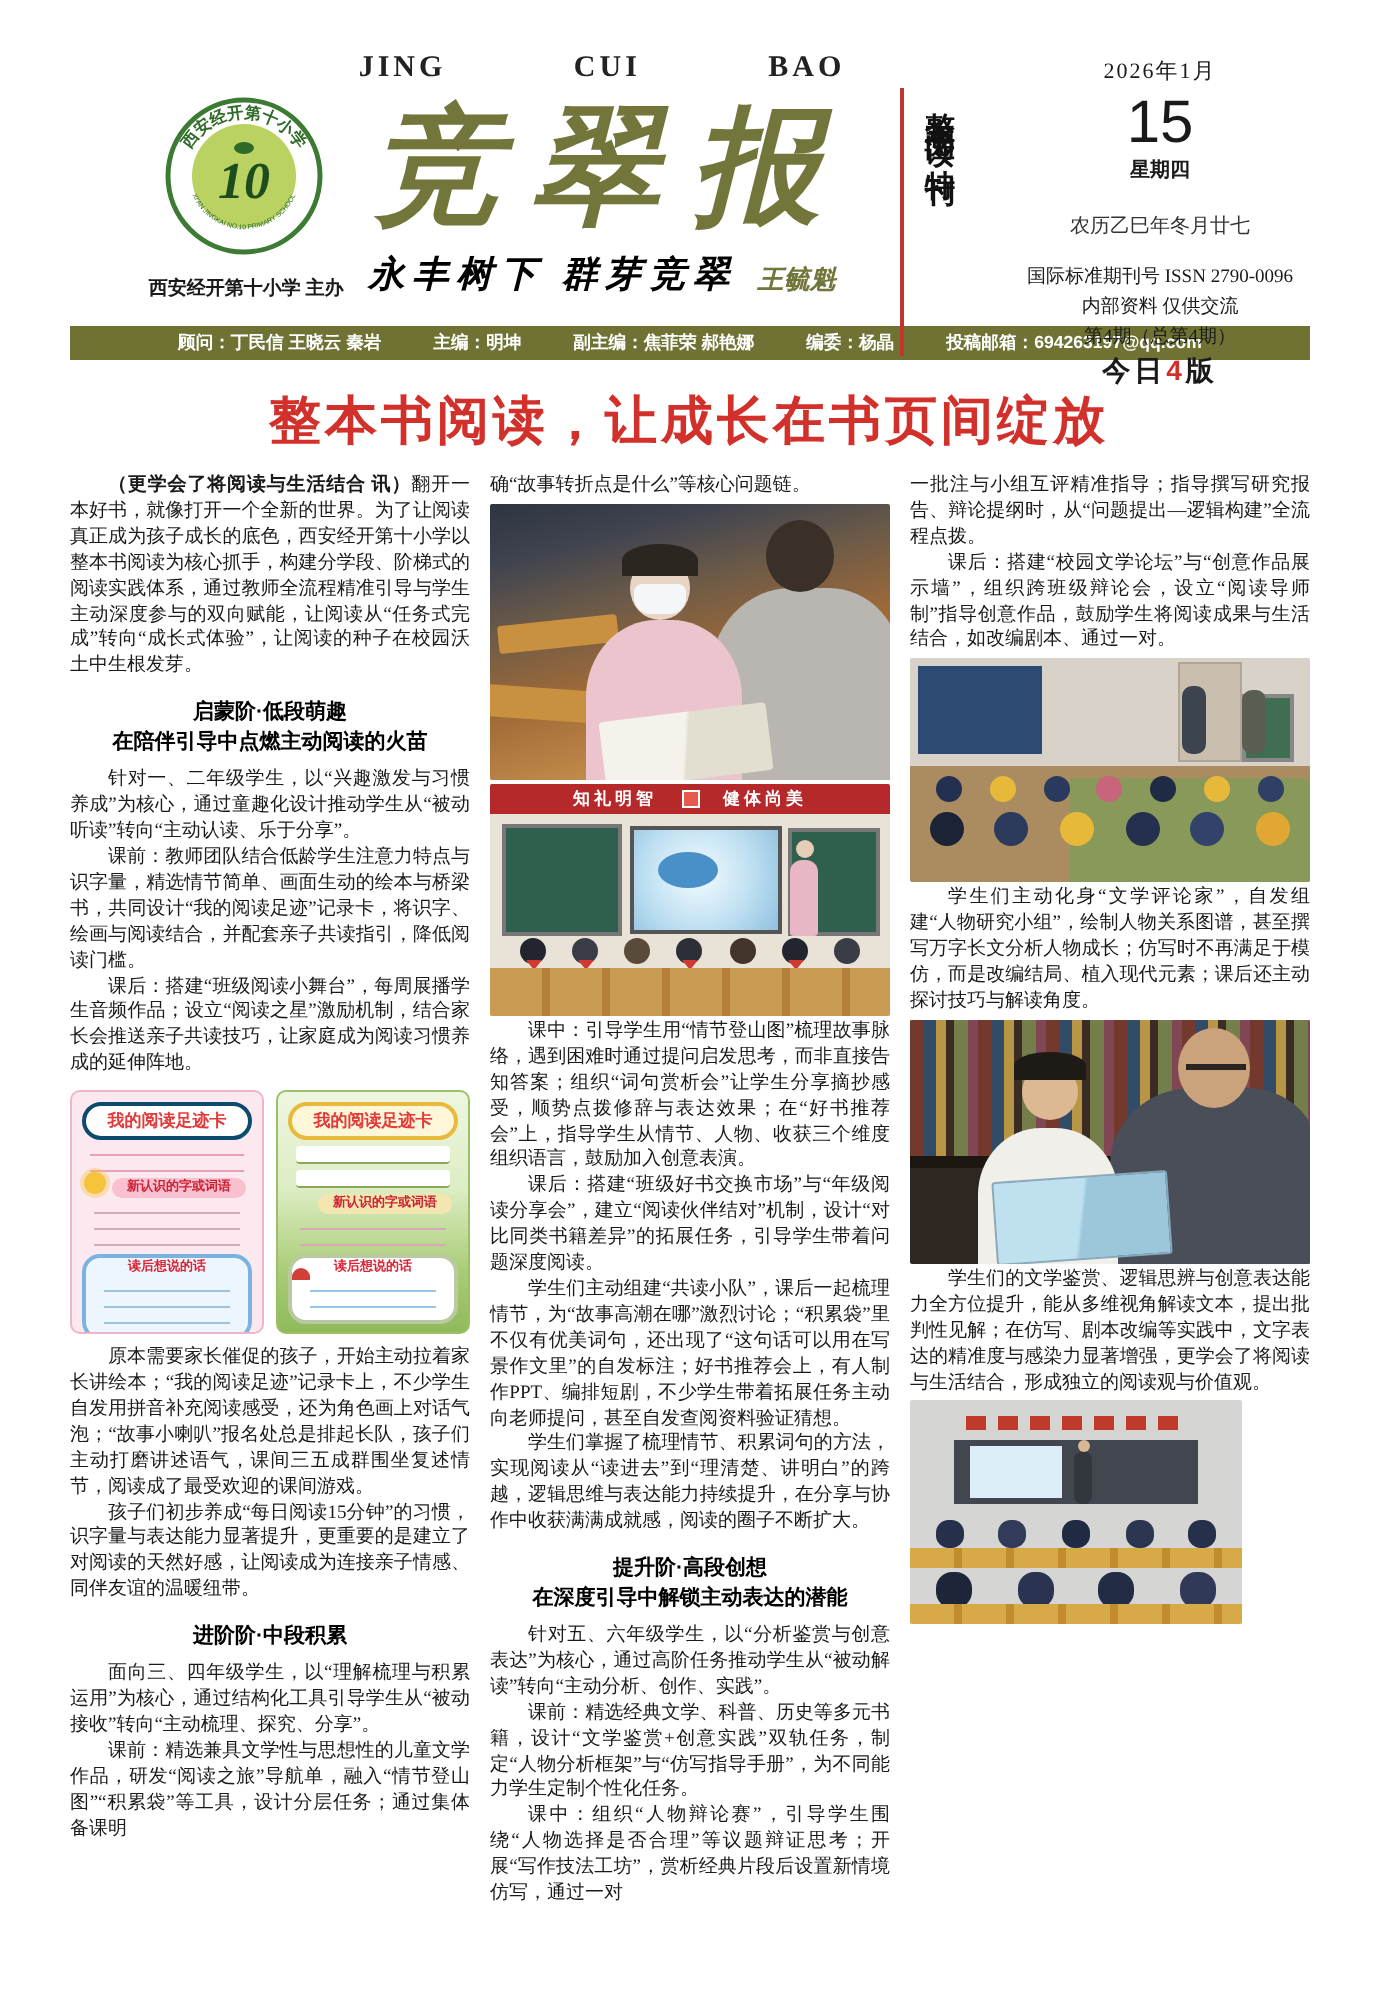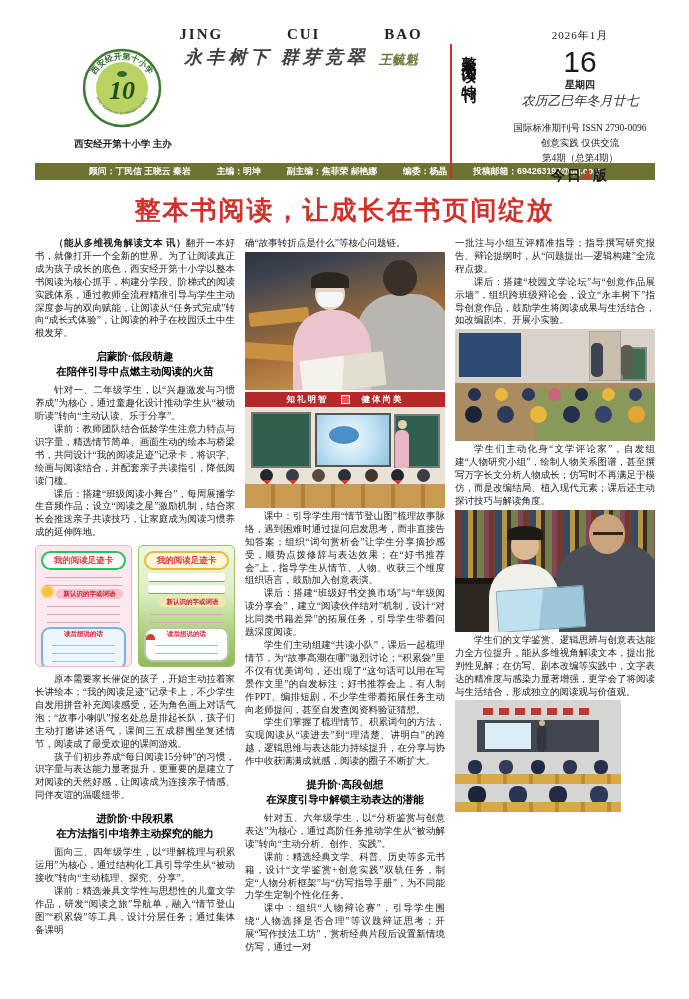--- a/index.html
+++ b/index.html
@@ -11,33 +11,33 @@
   .header{position:relative;height:163px;}
   .logo-wrap{position:absolute;left:82px;top:48px;width:80px;height:80px;}
   .organizer{position:absolute;left:58px;top:138px;width:130px;text-align:center;
              font-size:9.5px;font-weight:bold;}
   .title-block{position:absolute;left:170px;top:26px;width:262px;text-align:center;}
   .romanized{font-size:15px;font-weight:bold;letter-spacing:2px;word-spacing:58px;
              color:#222;font-family:"Liberation Serif",serif;}
   .main-title{margin-top:2px;font-size:64px;line-height:78px;font-weight:bold;font-style:italic;
               color:#72763a;letter-spacing:16px;white-space:nowrap;text-indent:10px;}
   .slogan-row{display:flex;align-items:flex-end;justify-content:center;gap:10px;margin-top:2px;}
-  .slogan{font-size:18px;font-weight:bold;font-style:italic;color:#404040;letter-spacing:4px;white-space:nowrap;}
+  .slogan{font-size:18px;font-weight:bold;font-style:italic;color:#000000;letter-spacing:4px;white-space:nowrap;}
   .signature{font-size:13px;font-weight:bold;font-style:italic;color:#72763a;white-space:nowrap;}
 
   .special{position:absolute;left:450px;top:44px;border-left:2px solid #c5342c;padding-left:7px;
            writing-mode:vertical-rl;text-orientation:upright;font-weight:bold;font-size:15px;
            letter-spacing:3px;color:#111;height:134px;}
   .special .part2{padding-top:14px;}
 
   .date-block{position:absolute;left:494px;top:28px;width:172px;text-align:center;}
   .d-date{font-size:11px;letter-spacing:1px;}
   .d-day{font-size:30px;line-height:30px;margin-top:4px;font-family:"Liberation Sans",sans-serif;}
   .d-week{font-size:10px;font-weight:bold;margin-top:1px;}
-  .d-lunar{font-size:13px;font-style:italic;margin-top:0;color:#333;}
+  .d-lunar{font-size:10px;margin-top:14px;color:#333;}
   .d-issn{font-size:9.5px;margin-top:12px;}
   .d-internal{font-size:9.5px;margin-top:2px;}
   .d-issue{font-size:9.5px;margin-top:2px;}
   .d-today{font-size:14px;font-weight:bold;margin-top:2px;letter-spacing:2px;}
   .d-today .num{color:#d2302a;font-family:"Liberation Sans",sans-serif;}
 
   
   .green-bar{margin:0 34px 0 35px;height:17px;background:#6f7233;display:flex;align-items:center;
              justify-content:center;gap:26px;color:#fff;font-size:8.8px;font-weight:bold;white-space:nowrap;}
 
@@ -58,21 +58,21 @@
   .photo{position:relative;overflow:hidden;margin:2px 0;border-radius:1px;}
   .abs{position:absolute;}
   .head{border-radius:50%;}
 
   
   .cards-row{display:flex;gap:6px;margin:6px 0;}
   .card{position:relative;flex:1;height:120px;border-radius:5px;overflow:hidden;}
   .card1{background:#fbe9ef;border:1px solid #f0b4c8;}
   .card2{background:linear-gradient(180deg,#eef6e0 0%,#ddedc4 40%,#a9cc76 75%,#8fba5a 100%);
          border:1px solid #9bc06a;}
-  .card-title{margin:5px auto 2px auto;width:86%;background:#fff;border:2px solid #22c55e;border-radius:10px;
+  .card-title{margin:5px auto 2px auto;width:86%;background:#fff;border:2px solid #0c4a6e;border-radius:10px;
               color:#e23a3a;font-weight:bold;font-size:8.5px;text-align:center;padding:1px 0;
               font-family:"Liberation Sans",sans-serif;white-space:nowrap;}
   .card2 .card-title{background:#fdf6d8;border-color:#e8b93a;}
   .fline{height:4px;border-bottom:1px solid #e8a0b8;margin:3px 9px;}
   .card2 .fline{border-color:#8aa85a;background:#fff;height:8px;border-radius:2px;}
   .sun{position:absolute;left:6px;top:40px;width:11px;height:11px;border-radius:50%;background:#f6c33c;
        box-shadow:0 0 0 2px rgba(246,195,60,.35);}
   .mushroom{position:absolute;left:7px;bottom:26px;width:9px;height:6px;border-radius:5px 5px 0 0;background:#d04038;}
   .sect{margin:3px 8px 0 20px;background:#f9c0d0;border-radius:6px;color:#c23;font-size:6.5px;line-height:8px;
         text-align:center;padding:1px 0;font-weight:bold;font-family:"Liberation Sans",sans-serif;white-space:nowrap;}
@@ -169,56 +169,57 @@
         <textPath href="#arcBot" startOffset="50%" text-anchor="middle">XI'AN JINGKAI NO.10 PRIMARY SCHOOL</textPath>
       </text>
       <text x="40" y="51" font-size="26" font-style="italic" font-weight="bold" fill="#1d4d1d" text-anchor="middle" font-family="Liberation Serif,serif">10</text>
       <ellipse cx="40" cy="26" rx="5" ry="3" fill="#2f6b28"></ellipse>
     </svg>
   </div>
   <div class="organizer">西安经开第十小学 主办</div>
 
   <div class="title-block">
     <div class="romanized">JING CUI BAO</div>
+    <div class="main-title">竞翠报</div>
     <div class="slogan-row">
       <span class="slogan">永丰树下 群芽竞翠</span>
       <span class="signature">王毓魁</span>
     </div>
   </div>
 
   <div class="special sans">
     <span class="part1">整本书阅读</span><span class="part2">特刊</span>
   </div>
 
   <div class="date-block">
     <div class="d-date">2026年1月</div>
-    <div class="d-day">16</div>
+    <div class="d-day">15</div>
     <div class="d-week sans">星期四</div>
     <div class="d-lunar">农历乙巳年冬月廿七</div>
     <div class="d-issn">国际标准期刊号 ISSN 2790-0096</div>
-    <div class="d-internal">创意实践  仅供交流</div>
+    <div class="d-internal">内部资料  仅供交流</div>
     <div class="d-issue">第4期（总第4期）</div>
     <div class="d-today sans"><span>今日</span><span class="num">4</span><span>版</span></div>
   </div>
 </div>
 
 <div class="green-bar sans">
   <span>顾问：丁民信 王晓云 秦岩</span>
   <span>主编：明坤</span>
   <span>副主编：焦菲荣 郝艳娜</span>
   <span>编委：杨晶</span>
   <span>投稿邮箱：694263197@qq.com</span>
 </div>
 
 <div class="headline">整本书阅读，让成长在书页间绽放</div>
 
 <div class="columns">
 
   <div class="col">
-    <p><span class="lead">（能从多维视角解读文本 讯）</span><span>翻开一本好书，就像打开一个全新的世界。为了让阅读真正成为孩子成长的底色，西安经开第十小学以整本书阅读为核心抓手，构建分学段、阶梯式的阅读实践体系，通过教师全流程精准引导与学生主动深度参与的双向赋能，让阅读从“任务式完成”转向“成长式体验”，让阅读的种子在校园沃土中生根发芽。</span></p>
+    <p><span class="lead">（更学会了将阅读与生活结合 讯）</span><span>翻开一本好书，就像打开一个全新的世界。为了让阅读真正成为孩子成长的底色，西安经开第十小学以整本书阅读为核心抓手，构建分学段、阶梯式的阅读实践体系，通过教师全流程精准引导与学生主动深度参与的双向赋能，让阅读从“任务式完成”转向“成长式体验”，让阅读的种子在校园沃土中生根发芽。</span></p>
     <div class="subhead">
       <div>启蒙阶·低段萌趣</div>
       <div>在陪伴引导中点燃主动阅读的火苗</div>
     </div>
     <p>针对一、二年级学生，以“兴趣激发与习惯养成”为核心，通过童趣化设计推动学生从“被动听读”转向“主动认读、乐于分享”。</p>
     <p>课前：教师团队结合低龄学生注意力特点与识字量，精选情节简单、画面生动的绘本与桥梁书，共同设计“我的阅读足迹”记录卡，将识字、绘画与阅读结合，并配套亲子共读指引，降低阅读门槛。</p>
     <p>课后：搭建“班级阅读小舞台”，每周展播学生音频作品；设立“阅读之星”激励机制，结合家长会推送亲子共读技巧，让家庭成为阅读习惯养成的延伸阵地。</p>
 
     <div class="cards-row">
       <div class="card card1">
@@ -250,21 +251,20 @@
           <div class="hl blue"></div>
             <div class="hl blue"></div>
         </div>
       </div>
     </div>
 
     <p>原本需要家长催促的孩子，开始主动拉着家长讲绘本；“我的阅读足迹”记录卡上，不少学生自发用拼音补充阅读感受，还为角色画上对话气泡；“故事小喇叭”报名处总是排起长队，孩子们主动打磨讲述语气，课间三五成群围坐复述情节，阅读成了最受欢迎的课间游戏。</p>
     <p>孩子们初步养成“每日阅读15分钟”的习惯，识字量与表达能力显著提升，更重要的是建立了对阅读的天然好感，让阅读成为连接亲子情感、同伴友谊的温暖纽带。</p>
     <div class="subhead">
       <div>进阶阶·中段积累</div>
-      <div>在方法指引中培养主动探究的能力</div>
     </div>
     <p>面向三、四年级学生，以“理解梳理与积累运用”为核心，通过结构化工具引导学生从“被动接收”转向“主动梳理、探究、分享”。</p>
     <p>课前：精选兼具文学性与思想性的儿童文学作品，研发“阅读之旅”导航单，融入“情节登山图”“积累袋”等工具，设计分层任务；通过集体备课明</p>
   </div>
 
   <div class="col">
     <p class="noindent">确“故事转折点是什么”等核心问题链。</p>
 
     <div class="photo ph-reading">
       <div class="abs desk" style="left:4px;top:58px;width:60px;height:14px;transform:rotate(-6deg);"></div>
@@ -310,21 +310,21 @@
       <div>提升阶·高段创想</div>
       <div>在深度引导中解锁主动表达的潜能</div>
     </div>
     <p>针对五、六年级学生，以“分析鉴赏与创意表达”为核心，通过高阶任务推动学生从“被动解读”转向“主动分析、创作、实践”。</p>
     <p>课前：精选经典文学、科普、历史等多元书籍，设计“文学鉴赏+创意实践”双轨任务，制定“人物分析框架”与“仿写指导手册”，为不同能力学生定制个性化任务。</p>
     <p>课中：组织“人物辩论赛”，引导学生围绕“人物选择是否合理”等议题辩证思考；开展“写作技法工坊”，赏析经典片段后设置新情境仿写，通过一对</p>
   </div>
 
   <div class="col">
     <p class="noindent">一批注与小组互评精准指导；指导撰写研究报告、辩论提纲时，从“问题提出—逻辑构建”全流程点拨。</p>
-    <p>课后：搭建“校园文学论坛”与“创意作品展示墙”，组织跨班级辩论会，设立“永丰树下”指导创意作品，鼓励学生将阅读成果与生活结合，如改编剧本、开展小实验。</p>
+    <p>课后：搭建“校园文学论坛”与“创意作品展示墙”，组织跨班级辩论会，设立“阅读导师制”指导创意作品，鼓励学生将阅读成果与生活结合，如改编剧本、通过一对。</p>
 
     <div class="photo ph-assembly">
       <div class="abs bluewall"></div>
       <div class="abs door"></div>
       <div class="abs easel"></div>
       <div class="abs floor"></div>
       <div class="abs mat"></div>
       <div class="abs adult1"></div>
       <div class="abs adult2"></div>
       <div class="kidrow" style="bottom:40px;padding:0 6px;">

